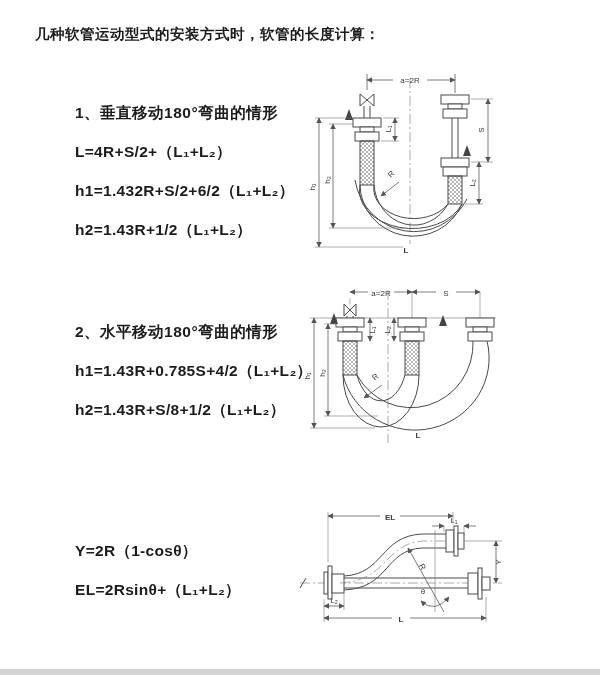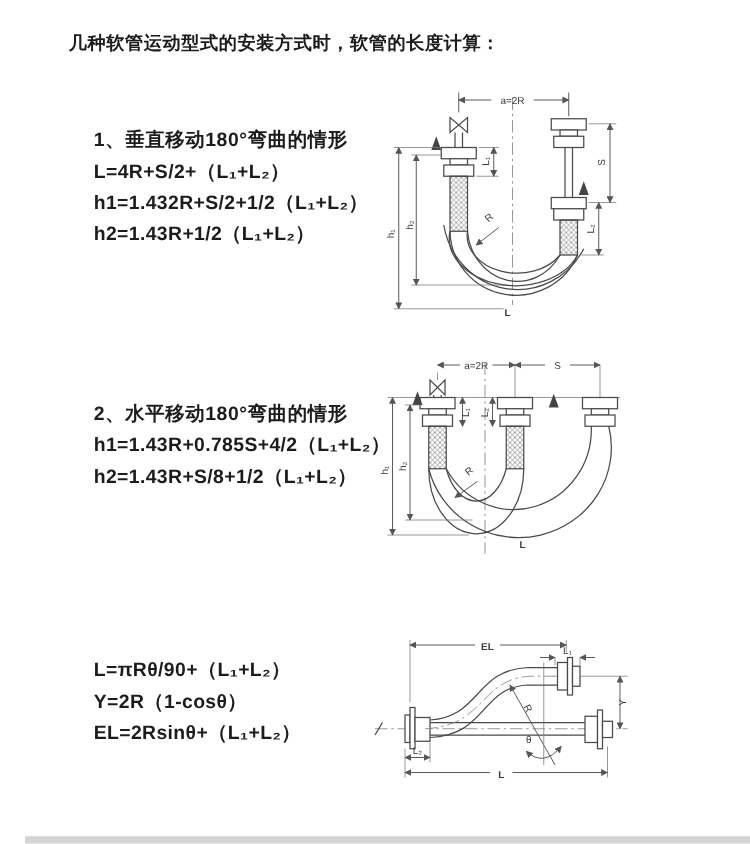--- a/index.html
+++ b/index.html
@@ -1,25 +1,25 @@
 <!DOCTYPE html>
 <html><head>
 <meta charset="utf-8">
 <style>
   html,body { margin:0; padding:0; }
   body {
     width:600px; height:675px; background:#ffffff; position:relative; overflow:hidden;
     font-family:"Liberation Sans","DejaVu Sans",sans-serif; color:#1c1c1c;
   }
-  .abs { position:absolute;margin-left:20px; }
+  .abs { position:absolute; }
   .title { left:35px; top:25px; font-size:14.5px; font-weight:700; letter-spacing:.5px; }
   .sec { position:absolute; left:48px; }
   #sec1 { top:103px; } #sec2 { top:322px; } #sec3 { top:521px; }
   .heading { font-size:15.5px; font-weight:700; letter-spacing:.5px; line-height:19px;margin-left:27px; }
-  .formula { font-size:15.5px; font-weight:700; letter-spacing:.3px; margin-top:6px; padding-left:27px; line-height:19px; white-space:nowrap; }
+  .formula { font-size:15.5px; font-weight:700; letter-spacing:.3px; margin-top:20px; padding-left:27px; line-height:19px; white-space:nowrap; }
   .diag { position:absolute; }
   #diag1 { left:305px; top:62px; }
   #diag2 { left:300px; top:278px; }
   #diag3 { left:296px; top:502px; }
   svg text { font-size:8px; fill:#3a3a3a; font-family:"Liberation Sans","DejaVu Sans",sans-serif; }
   .dl { stroke:#5a5a5a; stroke-width:.8; fill:none; }
   .dw { stroke:#4a4a4a; stroke-width:1; fill:none; }
   .fit { fill:#ffffff; stroke:#4a4a4a; stroke-width:1; }
   .cl { stroke:#888; stroke-width:.7; fill:none; stroke-dasharray:10 3 2 3; }
   .thin { stroke:#777; stroke-width:.6; fill:none; }
@@ -27,21 +27,21 @@
   .bstrip { left:0; top:669px; width:600px; height:6px; background:#d4d4d4; }
 </style>
 </head>
 <body>
 
 <div class="abs title">几种软管运动型式的安装方式时，软管的长度计算：</div>
 
 <div class="sec" id="sec1">
   <div class="heading">1、垂直移动180°弯曲的情形</div>
   <div class="formula">L=4R+S/2+（L₁+L₂）</div>
-  <div class="formula">h1=1.432R+S/2+1/2（L₁+L₂）</div>
+  <div class="formula">h1=1.432R+S/2+6/2（L₁+L₂）</div>
   <div class="formula">h2=1.43R+1/2（L₁+L₂）</div>
 </div>
 
 <svg class="diag" id="diag1" width="292" height="198" viewBox="0 0 292 198">
   <defs>
     <pattern id="braid1" width="4" height="4" patternUnits="userSpaceOnUse">
       <path d="M0,4 L4,0 M0,0 L4,4" stroke="#888" stroke-width="0.6"></path>
     </pattern>
     <marker id="ar1" viewBox="0 0 10 10" refX="9" refY="5" markerWidth="7" markerHeight="7" orient="auto-start-reverse">
       <path d="M0,0 L10,5 L0,10 z" fill="#555"></path>
@@ -209,21 +209,20 @@
 
   <g>
     <path class="dl" d="M82,107 L64,120" marker-end="url(#ar2)"></path>
     <text x="77" y="101" font-size="9" transform="rotate(-40 77 101)" text-anchor="middle">R</text>
   </g>
 
   <text x="118" y="160" font-size="9" font-weight="bold" text-anchor="middle">L</text>
 </svg>
 
 <div class="sec" id="sec3">
-  <div class="formula">L=πRθ/90+（L₁+L₂）</div>
   <div class="formula">Y=2R（1-cosθ）</div>
   <div class="formula">EL=2Rsinθ+（L₁+L₂）</div>
 </div>
 
 <svg class="diag" id="diag3" width="302" height="142" viewBox="0 0 302 142">
   <defs>
     <marker id="ar3" viewBox="0 0 10 10" refX="9" refY="5" markerWidth="7" markerHeight="7" orient="auto-start-reverse">
       <path d="M0,0 L10,5 L0,10 z" fill="#555"></path>
     </marker>
   </defs>

